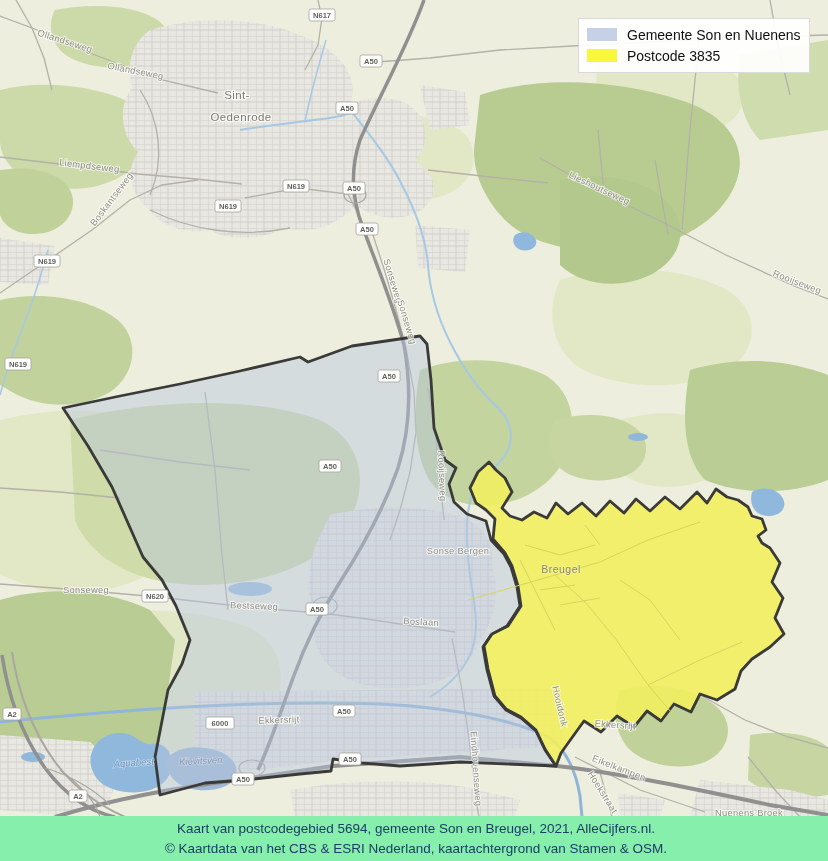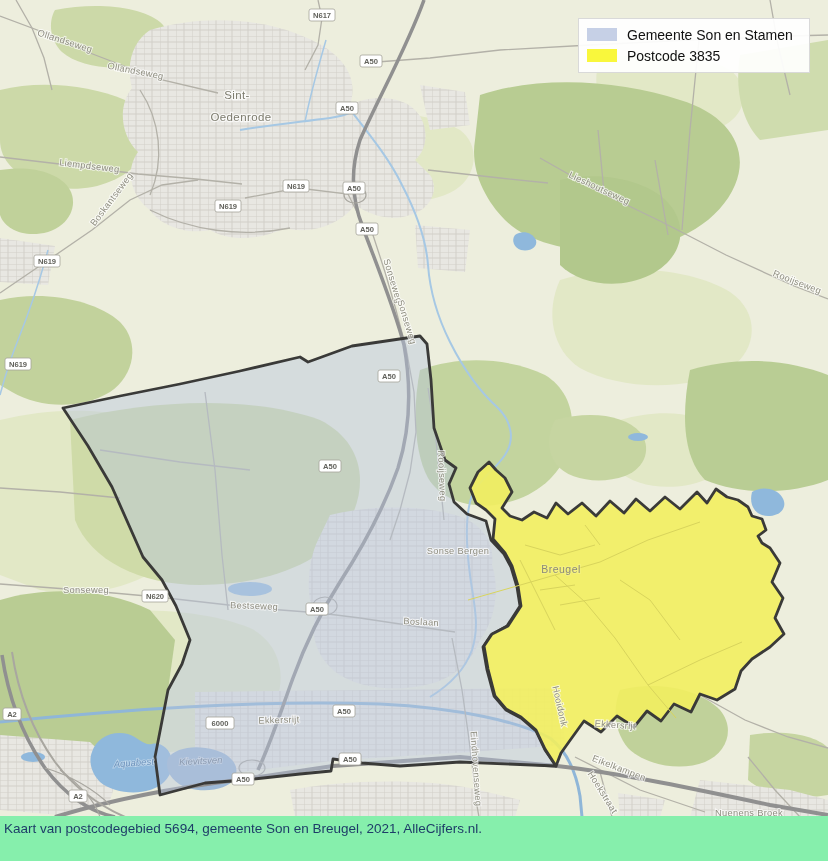--- a/index.html
+++ b/index.html
@@ -1,17 +1,17 @@
 <!DOCTYPE html>
 <html><head>
 <meta charset="utf-8">
 <style>
   html,body{margin:0;padding:0;background:#fff;}
   .stage{position:relative;width:828px;height:861px;overflow:hidden;background:#fff;
-         font-family:"Liberation Sans",sans-serif;}
+         font-family:"Liberation Sans",sans-serif;text-align:center;}
   .map-svg{position:absolute;left:0;top:0;}
   
   text{font-family:"Liberation Sans",sans-serif;}
   .lbl{font-size:9.3px;fill:#8f8e80;letter-spacing:.3px;paint-order:stroke;stroke:rgba(255,255,255,.7);stroke-width:2px;}
   .town{font-size:11.5px;fill:#7d7c6e;letter-spacing:.4px;paint-order:stroke;stroke:rgba(255,255,255,.75);stroke-width:2.4px;}
   .town2{font-size:10.5px;fill:#8a897b;letter-spacing:.5px;paint-order:stroke;stroke:rgba(246,243,140,.6);stroke-width:2px;}
   .water-lbl{font-size:9.5px;font-style:italic;fill:#6f94bd;paint-order:stroke;stroke:rgba(255,255,255,.4);stroke-width:1.6px;}
   .water-lbl2{font-size:9.5px;font-style:italic;fill:#8b9ab0;paint-order:stroke;stroke:rgba(230,233,240,.4);stroke-width:1.6px;}
   .sht{font-size:7.6px;font-weight:bold;fill:#62625c;text-anchor:middle;}
   .shbx{fill:#ffffff;stroke:#a5a39b;stroke-width:.8;}
@@ -253,25 +253,26 @@
       <text class="lbl" x="557" y="707" transform="rotate(77,557,707)">Hooidonk</text>
       <text class="lbl" x="618" y="771" transform="rotate(21,618,771)">Eikelkampen</text>
       <text class="lbl" x="600" y="794" transform="rotate(58,600,794)">Hoekstraat</text>
       <text class="lbl" x="749" y="816">Nuenens Broek</text>
     </g>
   </svg>
 
   <div class="legend">
     <div class="legend-row">
       <span class="legend-sw" style="background: rgb(198, 208, 230);"></span>
-      <span class="legend-txt">Gemeente Son en Stamen</span>
+      <span class="legend-txt">Gemeente Son en Nuenens</span>
     </div>
     <div class="legend-row">
       <span class="legend-sw" style="background: rgb(249, 247, 60);"></span>
       <span class="legend-txt">Postcode 3835</span>
     </div>
   </div>
 
   <div class="caption">
     <div>Kaart van postcodegebied 5694, gemeente Son en Breugel, 2021, AlleCijfers.nl.</div>
+    <div>© Kaartdata van het CBS &amp; ESRI Nederland, kaartachtergrond van Stamen &amp; OSM.</div>
   </div>
 
 </div>
 
 </body></html>

